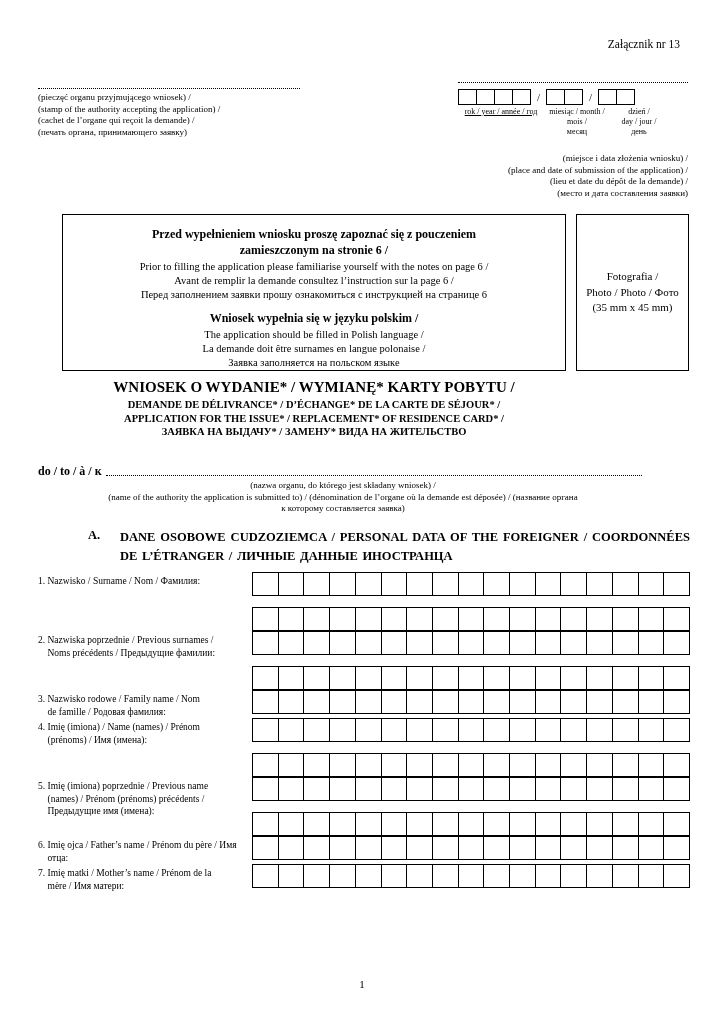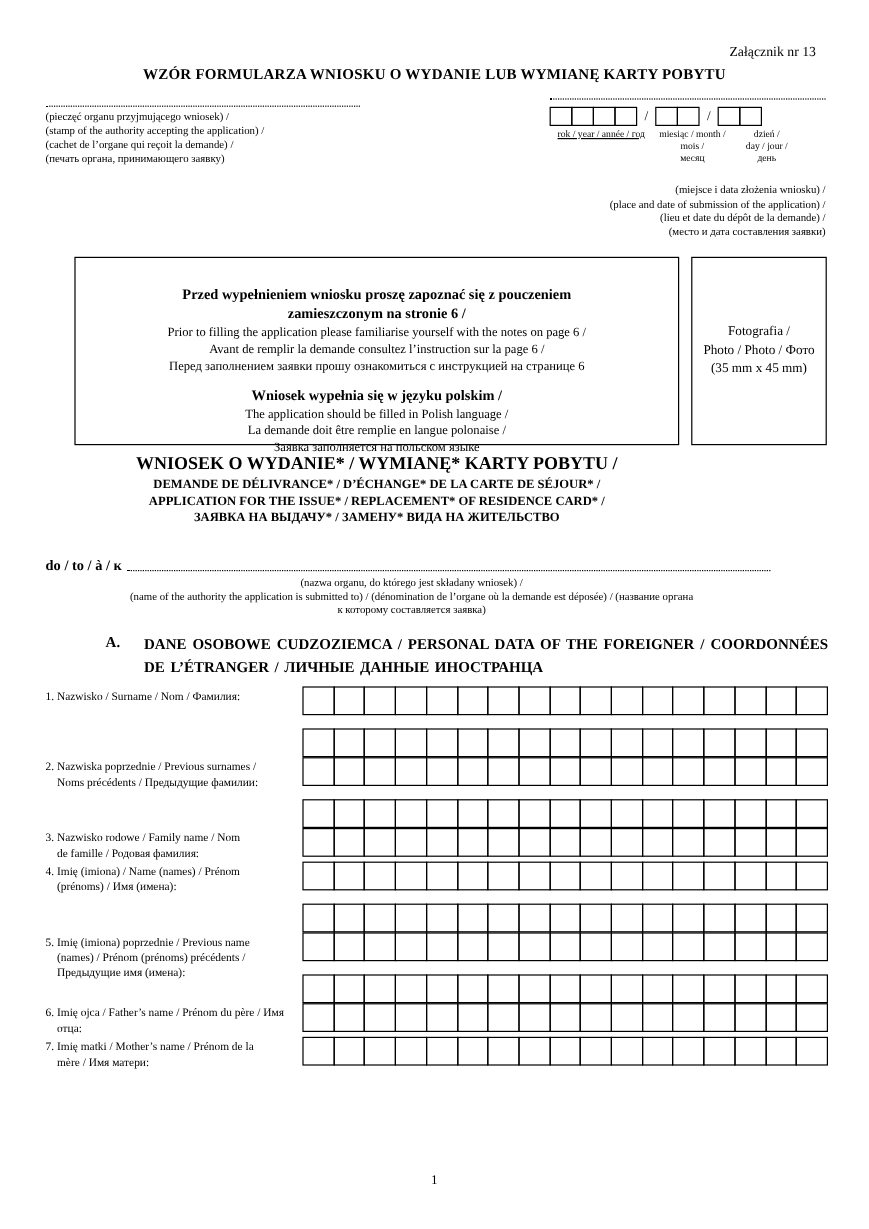--- a/index.html
+++ b/index.html
@@ -30,21 +30,21 @@
   .date-labels { display:flex; margin-top:2px; font-size:8px; line-height:1.25; }
   .dl-year  { width:86px; text-align:center; white-space:pre-line;text-decoration:underline; }
   .dl-month { width:66px; text-align:center; white-space:pre-line; }
   .dl-day   { width:58px; text-align:center; white-space:pre-line; }
 
   .place-caption { position:absolute; right:36px; top:153px; width:300px; text-align:right;
                    font-size:9px; line-height:1.3; white-space:pre-line; }
 
   
   .boxes-row { position:absolute; top:214px; left:62px; display:flex; gap:10px; }
-  .notice-box { width:504px; height:157px; border:1px solid #000; text-align:center; padding-top:22px; }
+  .notice-box { width:504px; height:157px; border:1px solid #000; text-align:center; padding-top:11px; }
   .notice-h { font-weight:bold; font-size:12px; line-height:1.35; white-space:pre-line; }
   .notice-b { font-size:10.5px; line-height:1.3; white-space:pre-line; margin-top:2px; }
   .notice-h2 { margin-top:9px; }
   .photo-box { width:113px; height:157px; border:1px solid #000; display:flex;
                align-items:center; justify-content:center; text-align:center;
                font-size:11px; line-height:1.4; white-space:pre-line; }
 
   
   .main-title { position:absolute; top:379px; left:62px; width:504px; text-align:center; }
   .mt1 { font-weight:bold; font-size:15px; margin-bottom:2px; }
@@ -74,21 +74,20 @@
   .cell:first-child { margin-left:0; }
 
   .page-number { position:absolute; bottom:34px; left:0; width:100%; text-align:center; font-size:11px; }
 </style>
 </head>
 <body>
 
 <div class="page">
 
   <div class="attachment">Załącznik nr 13</div>
-  <div class="doc-title">WZÓR FORMULARZA WNIOSKU O WYDANIE LUB WYMIANĘ KARTY POBYTU</div>
 
   <div class="stamp-block">
     <div class="dotted"></div>
     <div class="stamp-caption">(pieczęć organu przyjmującego wniosek) /
 (stamp of the authority accepting the application) /
 (cachet de l’organe qui reçoit la demande) /
 (печать органа, принимающего заявку)</div>
   </div>
 
   <div class="date-block">
@@ -128,21 +127,21 @@
 
   <div class="boxes-row">
     <div class="notice-box">
       <div class="notice-h">Przed wypełnieniem wniosku proszę zapoznać się z pouczeniem
 zamieszczonym na stronie 6 /</div>
       <div class="notice-b">Prior to filling the application please familiarise yourself with the notes on page 6 /
 Avant de remplir la demande consultez l’instruction sur la page 6 /
 Перед заполнением заявки прошу ознакомиться с инструкцией на странице 6</div>
       <div class="notice-h notice-h2">Wniosek wypełnia się w języku polskim /</div>
       <div class="notice-b">The application should be filled in Polish language /
-La demande doit être remplie en langue polonaise /
+La demande doit être surnames en langue polonaise /
 Заявка заполняется на польском языке</div>
     </div>
     <div class="photo-box">
       <div>Fotografia /
 Photo / Photo / Фото
 (35 mm x 45 mm)</div>
     </div>
   </div>
 
   <div class="main-title">

